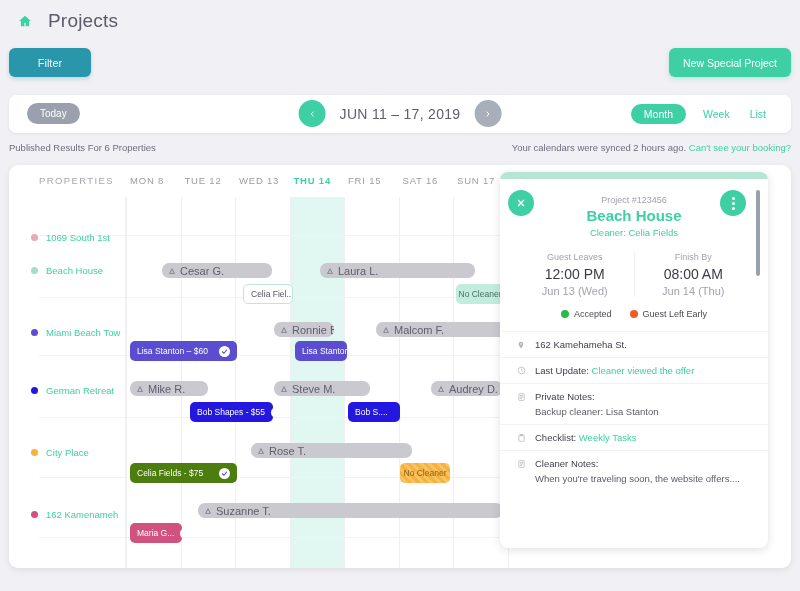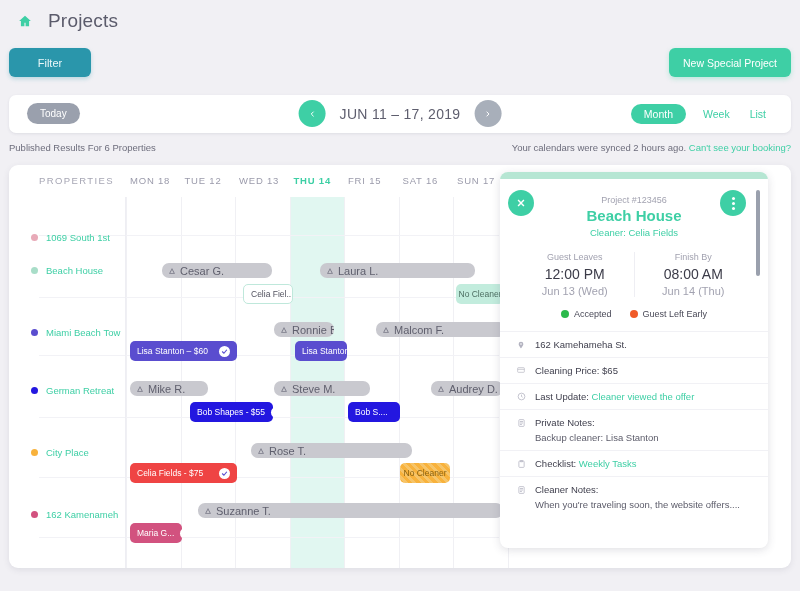--- a/index.html
+++ b/index.html
@@ -86,21 +86,21 @@
         font-size:11px; white-space:nowrap; overflow:hidden; padding:0 6px; }
   .ev-guest { background:#c9c9cf; color:#5f5f6d; gap:4px; }
   .ev-guest svg { flex:none; }
   .job { position:absolute; height:20px; border-radius:5px; display:flex; align-items:center;
          justify-content:space-between; gap:6px; font-size:8.5px; padding:0 7px;
          color:#fff; white-space:nowrap; overflow:hidden; }
   .job .chk { flex:none; width:11px; height:11px; border-radius:50%; background:#fff;
               display:flex; align-items:center; justify-content:center; }
   .job-purple { background:#5a4dcf; }
   .job-blue   { background:#2317e0; }
-  .job-orange { background:#ef4444; }
+  .job-orange { background:#4d7c0f; }
   .job-pink   { background:#d2527f; }
   .job-white  { background:#fff; border:1px solid #bfe8db; color:#52525f; justify-content:flex-start; }
   .job-nocleaner-green { background:#c2ecdd; color:#4d6e62; justify-content:center; }
   .job-nocleaner-orange {
     background:repeating-linear-gradient(45deg,#f8b23c,#f8b23c 3px,#f6c468 3px,#f6c468 6px);
     color:#8a6210; justify-content:center;
   }
 
   
   .panel {
@@ -235,21 +235,21 @@
         <div class="prop-row" style="top: 250px;">
           <span class="prop-dot" style="background: rgb(248, 178, 60);"></span>
           <span class="prop-name">City Place</span>
         </div>
         <div class="prop-row" style="top: 312px;">
           <span class="prop-dot" style="background: rgb(210, 82, 127);"></span>
           <span class="prop-name">162 Kamenameh</span>
         </div>
       </div>
     <div id="daylabels">
-        <span class="daylabel" style="left: 121px;">MON 18</span>
+        <span class="daylabel" style="left: 121px;">MON 8</span>
         <span class="daylabel" style="left: 175.5px;">TUE 12</span>
         <span class="daylabel" style="left: 230px;">WED 13</span>
         <span class="daylabel active" style="left: 284.5px;">THU 14</span>
         <span class="daylabel" style="left: 339px;">FRI 15</span>
         <span class="daylabel" style="left: 393.5px;">SAT 16</span>
         <span class="daylabel" style="left: 448px;">SUN 17</span>
       </div>
     <div id="events-layer">
         <div class="ev ev-guest" style="position: absolute; left: 153px; top: 98px; width: 110px;">
           <span><svg width="8" height="8" viewBox="0 0 24 24" fill="#7a7a88">
@@ -398,29 +398,20 @@
         <div class="drow">
           <span class="dicon">
             <svg width="8" height="10" viewBox="0 0 24 24" fill="#b3b3c0">
               <path d="M12 2a7 7 0 00-7 7c0 5 7 13 7 13s7-8 7-13a7 7 0 00-7-7zm0 9.5A2.5 2.5 0 1112 6.5a2.5 2.5 0 010 5z"></path>
             </svg>
           </span>
           <span><span>162 Kamehameha St.</span></span>
         </div>
         <div class="drow">
           <span class="dicon">
-            <svg width="10" height="8" viewBox="0 0 24 24" fill="none" stroke="#b3b3c0" stroke-width="2">
-              <rect x="2" y="5" width="20" height="14" rx="2"></rect>
-              <path d="M2 10h20"></path>
-            </svg>
-          </span>
-          <span><span>Cleaning Price: $65</span></span>
-        </div>
-        <div class="drow">
-          <span class="dicon">
             <svg width="9" height="9" viewBox="0 0 24 24" fill="none" stroke="#b3b3c0" stroke-width="2">
               <circle cx="12" cy="12" r="9"></circle>
               <path d="M12 7v5l3 2"></path>
             </svg>
           </span>
           <span><span>Last Update:</span> <a>Cleaner viewed the offer</a></span>
         </div>
         <div class="drow">
           <span class="dicon">
             <svg width="9" height="10" viewBox="0 0 24 24" fill="none" stroke="#b3b3c0" stroke-width="2">

